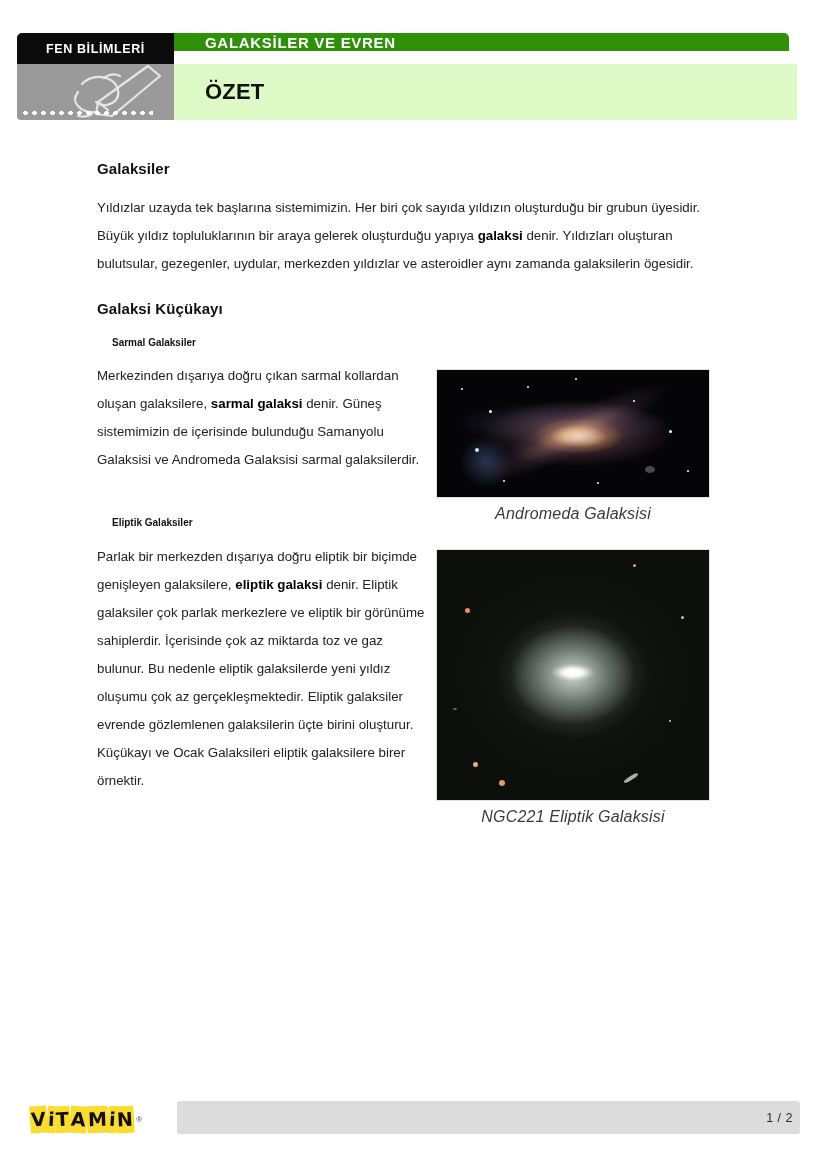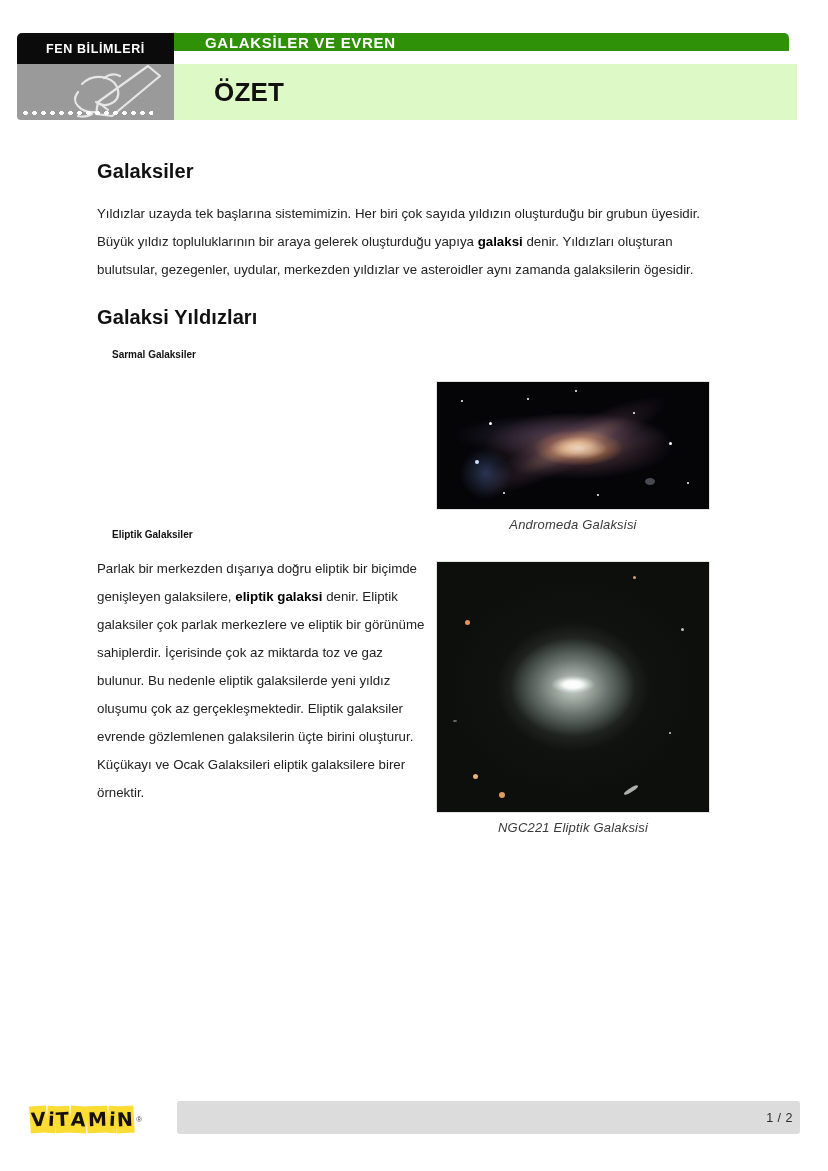--- a/index.html
+++ b/index.html
@@ -95,36 +95,36 @@
     position: absolute;
     left: 157px;
     top: 0;
     width: 623px;
     height: 56px;
     background: #ddf9c5;
     display: flex;
     align-items: center;
   }
   .header-ozet-text {
-    font-size: 26px;
+    font-size: 22px;
     font-weight: bold;
     color: #111111;
-    padding-left: 40px;
+    padding-left: 31px;
     letter-spacing: 0.2px;
   }
 
   
   .content {
     position: absolute;
     left: 97px;
     top: 160px;
     width: 634px;
   }
   h2.section-title {
-    font-size: 20px;
+    font-size: 15px;
     font-weight: bold;
     margin: 0 0 17px 0;
     color: #111111;
     letter-spacing: 0.1px;
   }
   h3.sub-title {
     font-size: 10px;
     font-weight: bold;
     margin: 0 0 14px 15px;
     color: #111111;
@@ -143,21 +143,21 @@
     position: relative;
     min-height: 10px;
   }
   .col-text {
     width: 330px;
   }
   .figure {
     position: absolute;
   }
   .fig-caption {
-    font-size: 13px;
+    font-size: 16px;
     font-style: italic;
     color: #3a3a3a;
     text-align: center;
     margin-top: 7px;
     letter-spacing: 0.2px;
   }
 
   
   .gal-frame {
     border: 1px solid #e2e2e2;
@@ -281,25 +281,28 @@
 </div>
 
 <div class="content">
 
   <div class="block">
     <h2 class="section-title">Galaksiler</h2>
     <p class="body-text"><span>Yıldızlar uzayda tek başlarına sistemimizin. Her biri çok sayıda yıldızın oluşturduğu bir grubun üyesidir. Büyük yıldız topluluklarının bir araya gelerek oluşturduğu yapıya </span><b>galaksi</b><span> denir. Yıldızları oluşturan bulutsular, gezegenler, uydular, merkezden yıldızlar ve asteroidler aynı zamanda galaksilerin ögesidir.</span></p>
   </div>
 
   <div class="block" style="margin-bottom:20px;">
-    <h2 class="section-title" style="margin-bottom:18px;">Galaksi Yıldızları</h2>
+    <h2 class="section-title" style="margin-bottom:18px;">Galaksi Küçükayı</h2>
   </div>
 
   <div class="block two-col" style="margin-bottom:20px; min-height:160px;">
     <h3 class="sub-title">Sarmal Galaksiler</h3>
+    <div class="col-text">
+      <p class="body-text"><span>Merkezinden dışarıya doğru çıkan sarmal kollardan oluşan galaksilere, </span><b>sarmal galaksi</b><span> denir. Güneş sistemimizin de içerisinde bulunduğu Samanyolu Galaksisi ve Andromeda Galaksisi sarmal galaksilerdir.</span></p>
+    </div>
     <div class="figure" style="left:339px; top:32px;">
       <div class="gal-frame gal-andromeda">
         <div class="tilt"></div>
         <span class="star" style="left:24px;  top:18px;  width:2px; height:2px;"></span>
         <span class="star" style="left:52px;  top:40px;  width:3px; height:3px;"></span>
         <span class="star" style="left:38px;  top:78px;  width:4px; height:4px; background:#cfe0ff;"></span>
         <span class="star" style="left:90px;  top:16px;  width:2px; height:2px;"></span>
         <span class="star" style="left:138px; top:8px;   width:2px; height:2px;"></span>
         <span class="star" style="left:196px; top:30px;  width:2px; height:2px;"></span>
         <span class="star" style="left:232px; top:60px;  width:3px; height:3px;"></span>

